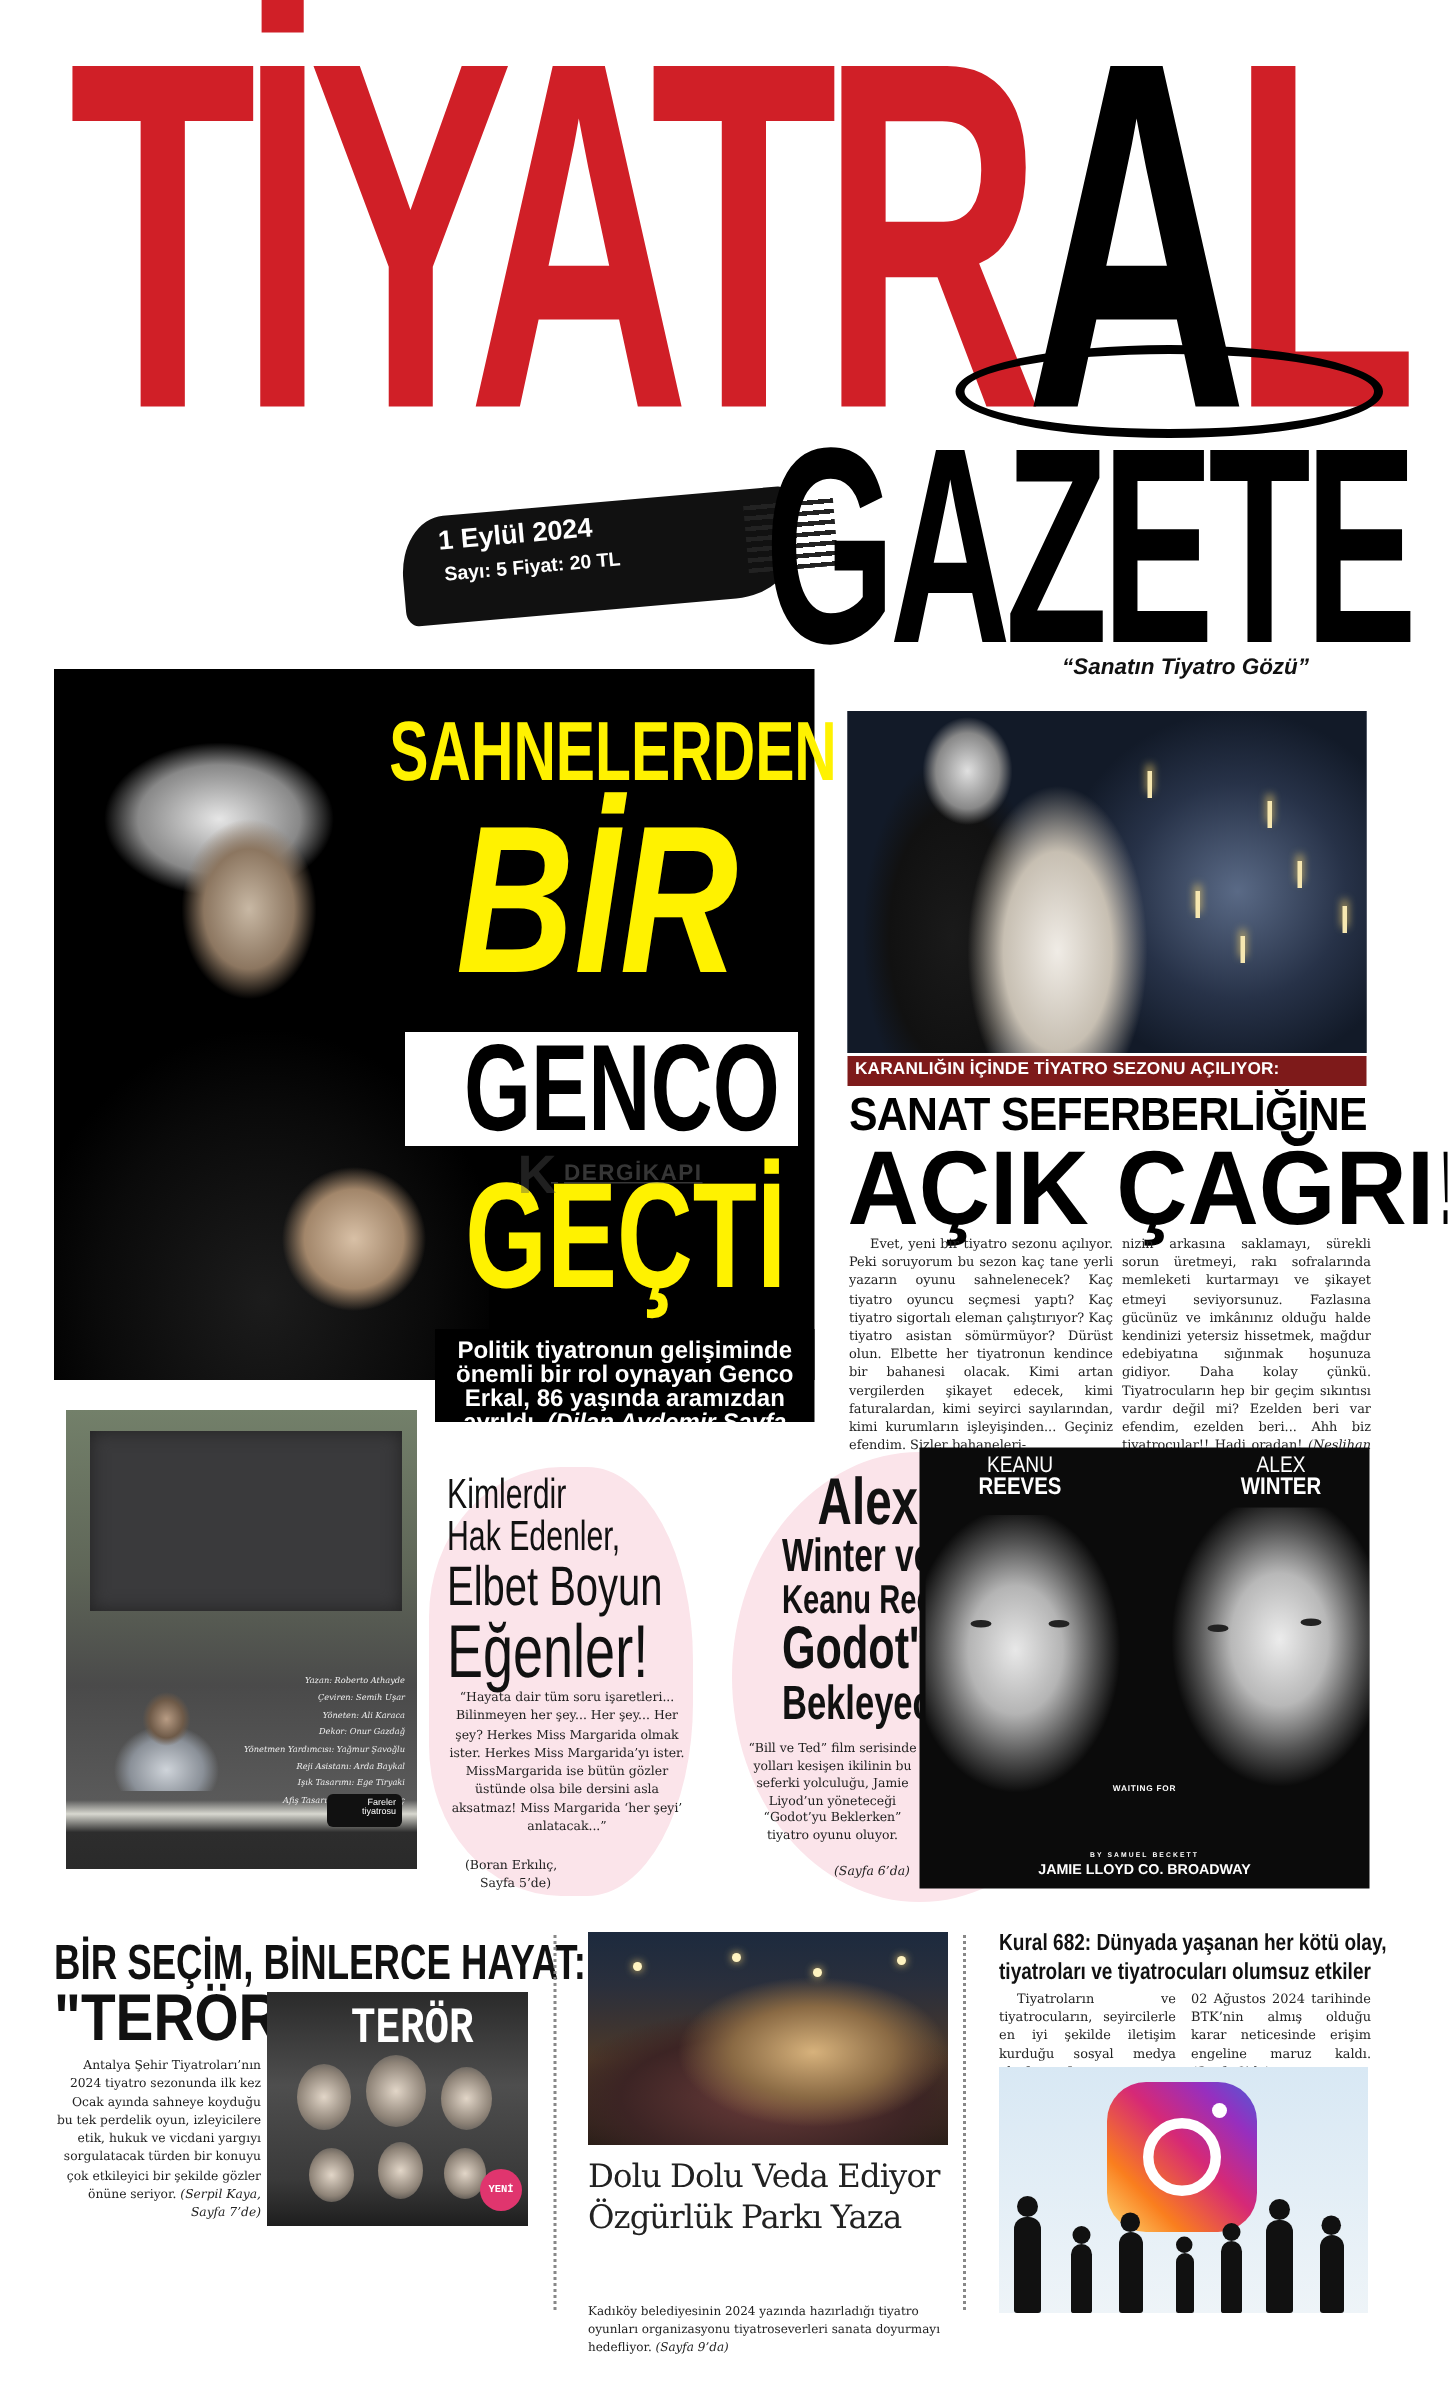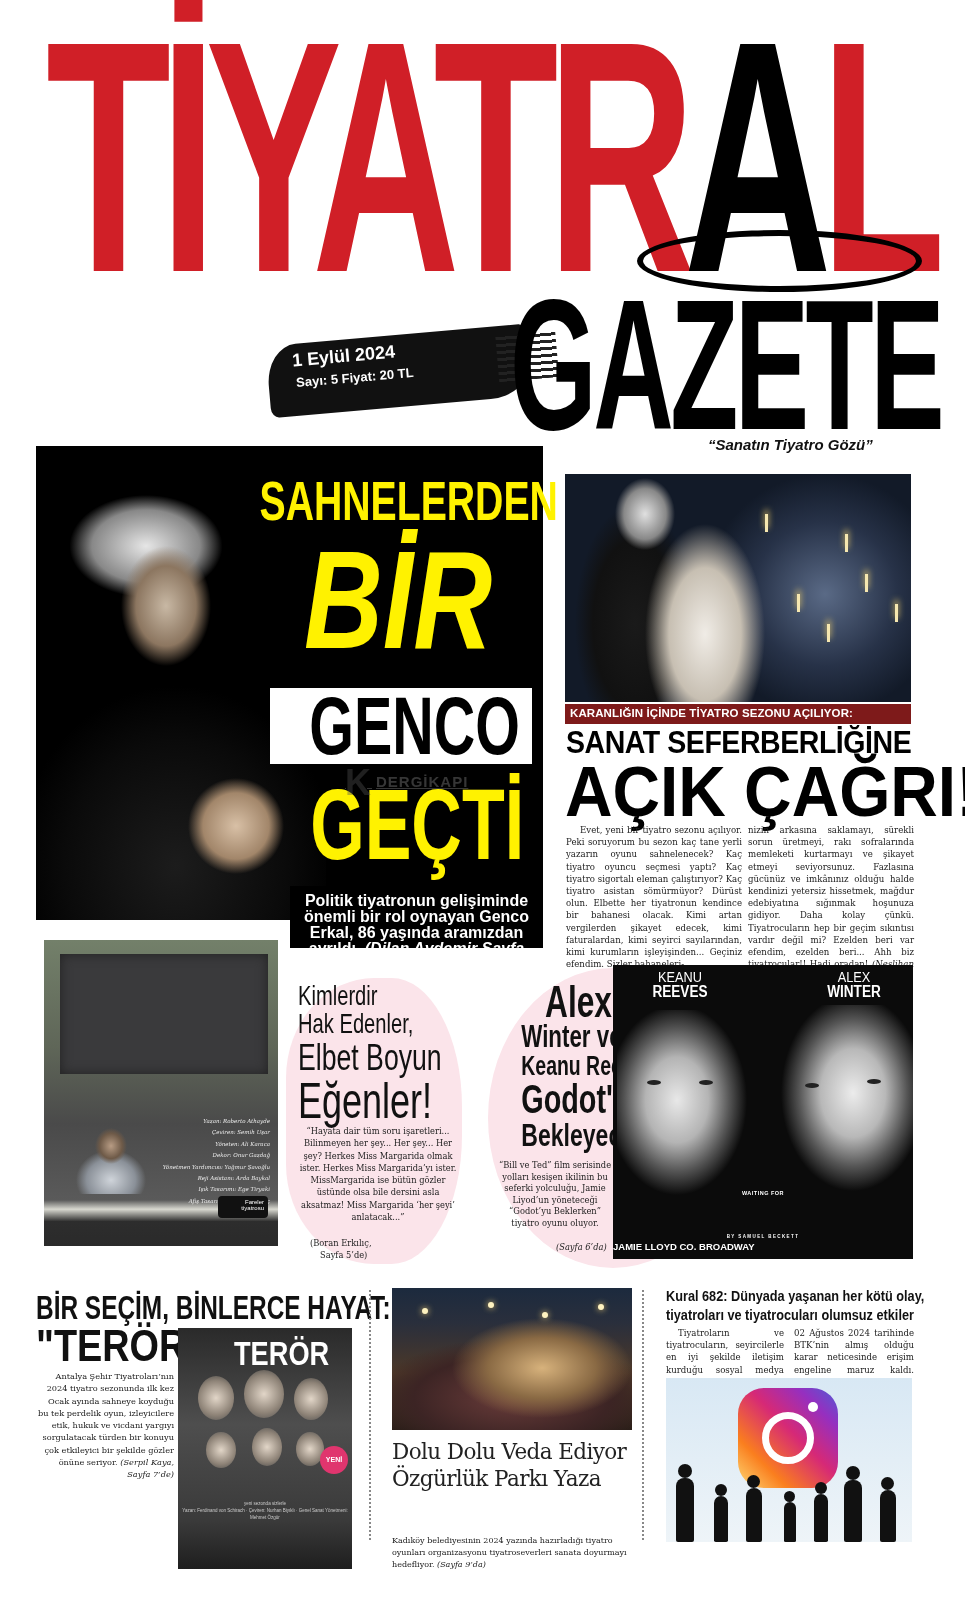--- a/index.html
+++ b/index.html
@@ -113,28 +113,28 @@
   
   .godot { left: 613px; top: 965px; width: 300px; height: 294px; background: #0b0b0b; overflow: hidden; }
   .face1 { position: absolute; left: 4px; top: 45px; width: 140px; height: 190px; background: radial-gradient(ellipse 70px 95px at 60px 90px, #e8e8e8 0%, #b4b4b4 45%, #555 75%, transparent 100%); }
   .face2 { position: absolute; left: 160px; top: 40px; width: 140px; height: 190px; background: radial-gradient(ellipse 72px 98px at 80px 88px, #ececec 0%, #b8b8b8 45%, #555 75%, transparent 100%); }
   .g-eye { position: absolute; width: 14px; height: 5px; background: #222; border-radius: 50%; }
   .g-name-light { position: absolute; color: #fff; font-size: 15px; line-height: 15px; text-align: center; transform: scaleX(0.85); }
   .g-name-bold { position: absolute; color: #fff; font-weight: 700; font-size: 16px; line-height: 16px; text-align: center; transform: scaleX(0.85); }
   .g-waiting { position: absolute; left: 0; width: 300px; top: 225px; text-align: center; color: #fff; font-weight: 700; font-size: 5.5px; letter-spacing: 0.5px; }
   .g-godot { position: absolute; left: 0; width: 300px; top: 232px; text-align: center; color: #e6f0f4; font-weight: 700; font-size: 42px; line-height: 40px; letter-spacing: 1px; }
   .g-by { position: absolute; left: 0; width: 300px; top: 269px; text-align: center; color: #fff; font-weight: 700; font-size: 4.5px; letter-spacing: 1.4px; }
-  .g-company { position: absolute; left: 0; width: 300px; top: 276px; text-align: left; color: #fff; font-weight: 700; font-size: 9.5px; }
+  .g-company { position: absolute; left: 0; width: 300px; top: 276px; text-align: center; color: #fff; font-weight: 700; font-size: 9.5px; }
 
   
   .terror-h1 { left: 36px; top: 1290px; color: #111; font-weight: 700; font-size: 33px; line-height: 36px; transform: scaleX(0.74); transform-origin: left top; white-space: nowrap; }
   .terror-h2 { left: 36px; top: 1324px; color: #111; font-weight: 700; font-size: 44px; line-height: 44px; transform: scaleX(0.86); transform-origin: left top; white-space: nowrap; }
   .terror-text { left: 36px; top: 1370px; width: 138px; text-align: right; font-family: "DejaVu Serif", serif; font-size: 8.2px; line-height: 12.3px; color: #222; }
   .terror-text i { font-style: italic; }
-  .terror-poster { left: 178px; top: 1328px; width: 174px; height: 241px; background: linear-gradient(180deg, #2a2a2a 0%, #4e4e4e 40%, #3a3a3a 80%, #1e1e1e 100%); overflow: hidden; }
+  .terror-poster { left: 178px; top: 1328px; width: 174px; height: 156px; background: linear-gradient(180deg, #2a2a2a 0%, #4e4e4e 40%, #3a3a3a 80%, #1e1e1e 100%); overflow: hidden; font-family: Liberation Mono, monospace; }
   .tp-title { position: absolute; left: 56px; top: 6px; color: #fff; font-weight: 700; font-size: 34px; transform: scaleX(0.8); transform-origin: left top; }
   .tp-face { position: absolute; border-radius: 50%; background: radial-gradient(circle, #e2d6c8 0%, #8f8478 60%, transparent 100%); }
   .tp-badge { position: absolute; left: 142px; top: 118px; width: 28px; height: 28px; border-radius: 50%; background: #e0356e; color: #fff; font-weight: 700; font-size: 7px; text-align: center; line-height: 28px; }
   .tp-credits { position: absolute; left: 0; width: 174px; top: 172px; text-align: center; color: #ccc; font-size: 4.5px; line-height: 7px; }
 
   .divider { width: 0; border-left: 2px dotted #888; }
   .div1 { left: 369px; top: 1290px; height: 250px; }
   .div2 { left: 642px; top: 1290px; height: 250px; }
 
   .park-photo { left: 392px; top: 1288px; width: 240px; height: 142px; background: radial-gradient(ellipse 90px 50px at 150px 80px, #d7b27c 0%, #8a6a44 60%, transparent 100%), radial-gradient(ellipse 140px 60px at 120px 110px, #6a3c3a 0%, #3c2424 70%, transparent 100%), linear-gradient(180deg, #1c2a3e 0%, #2a2f3c 25%, #4c3828 60%, #2a1e18 100%); }

